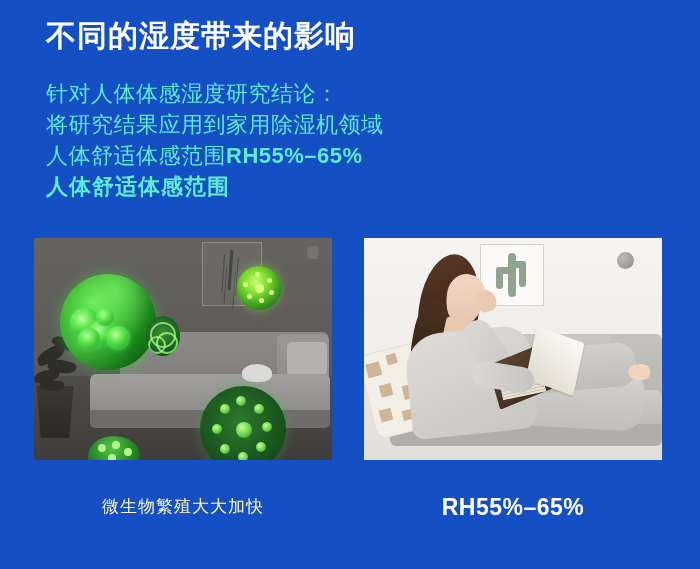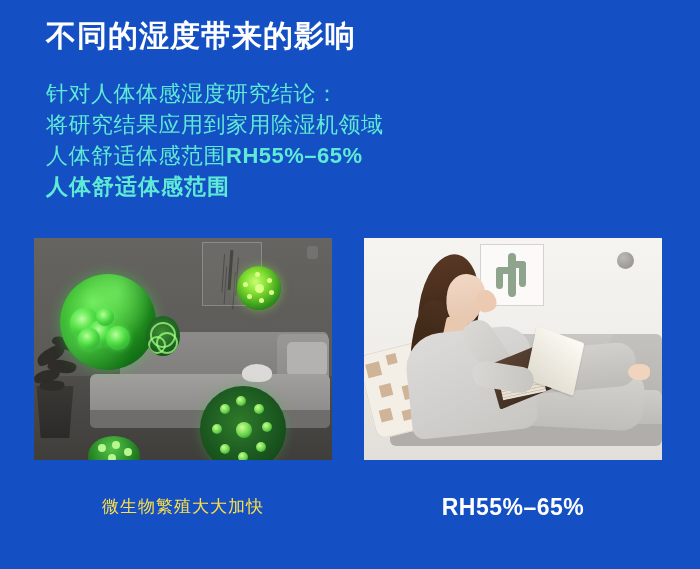--- a/index.html
+++ b/index.html
@@ -476,21 +476,21 @@
     white-space: nowrap;
   }
   .cap .cap-sub {
     display: block;
     font-size: 17px;
     font-weight: normal;
     letter-spacing: 1px;
     line-height: 26px;
     margin-top: 2px;
     white-space: nowrap;
-    color: #fde047;
+    color: #fef9c3;
   }
 </style>
 </head>
 <body>
 
 <div class="page">
 
   <div class="headline">不同的湿度带来的影响</div>
 
   <div class="intro">

